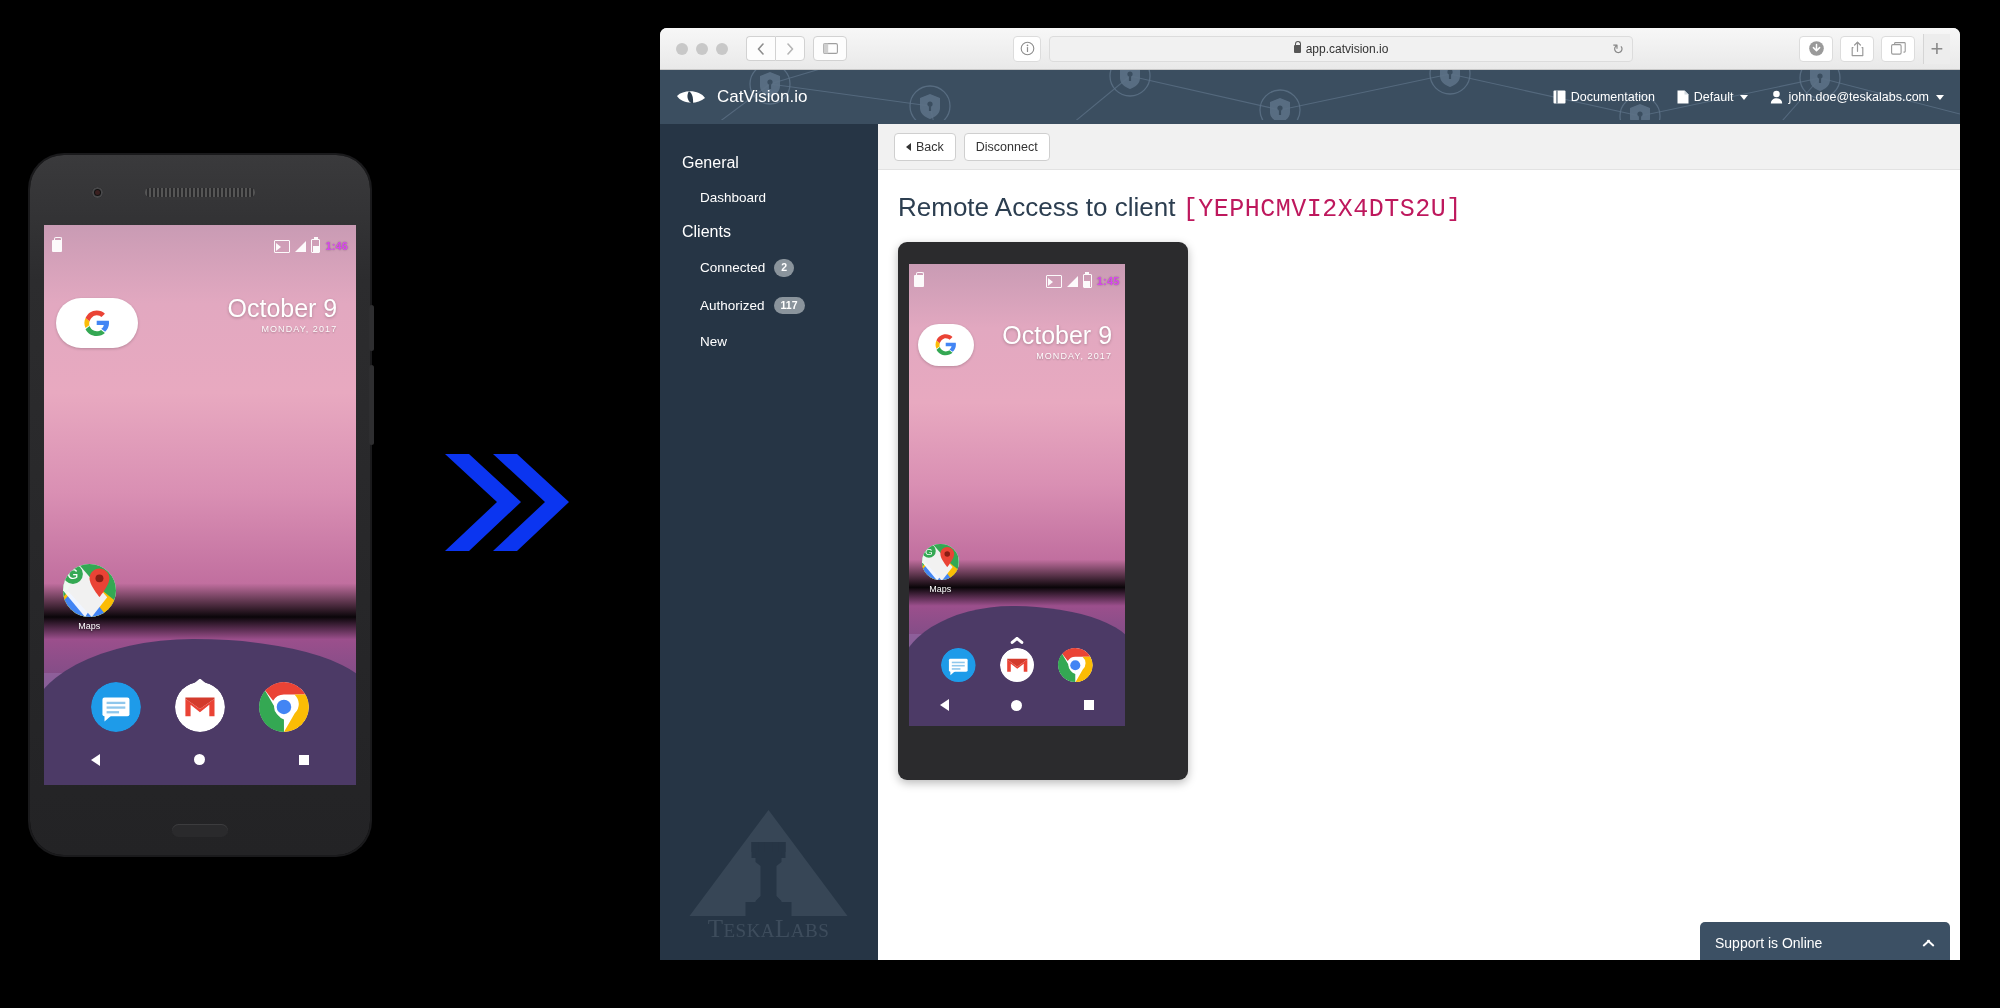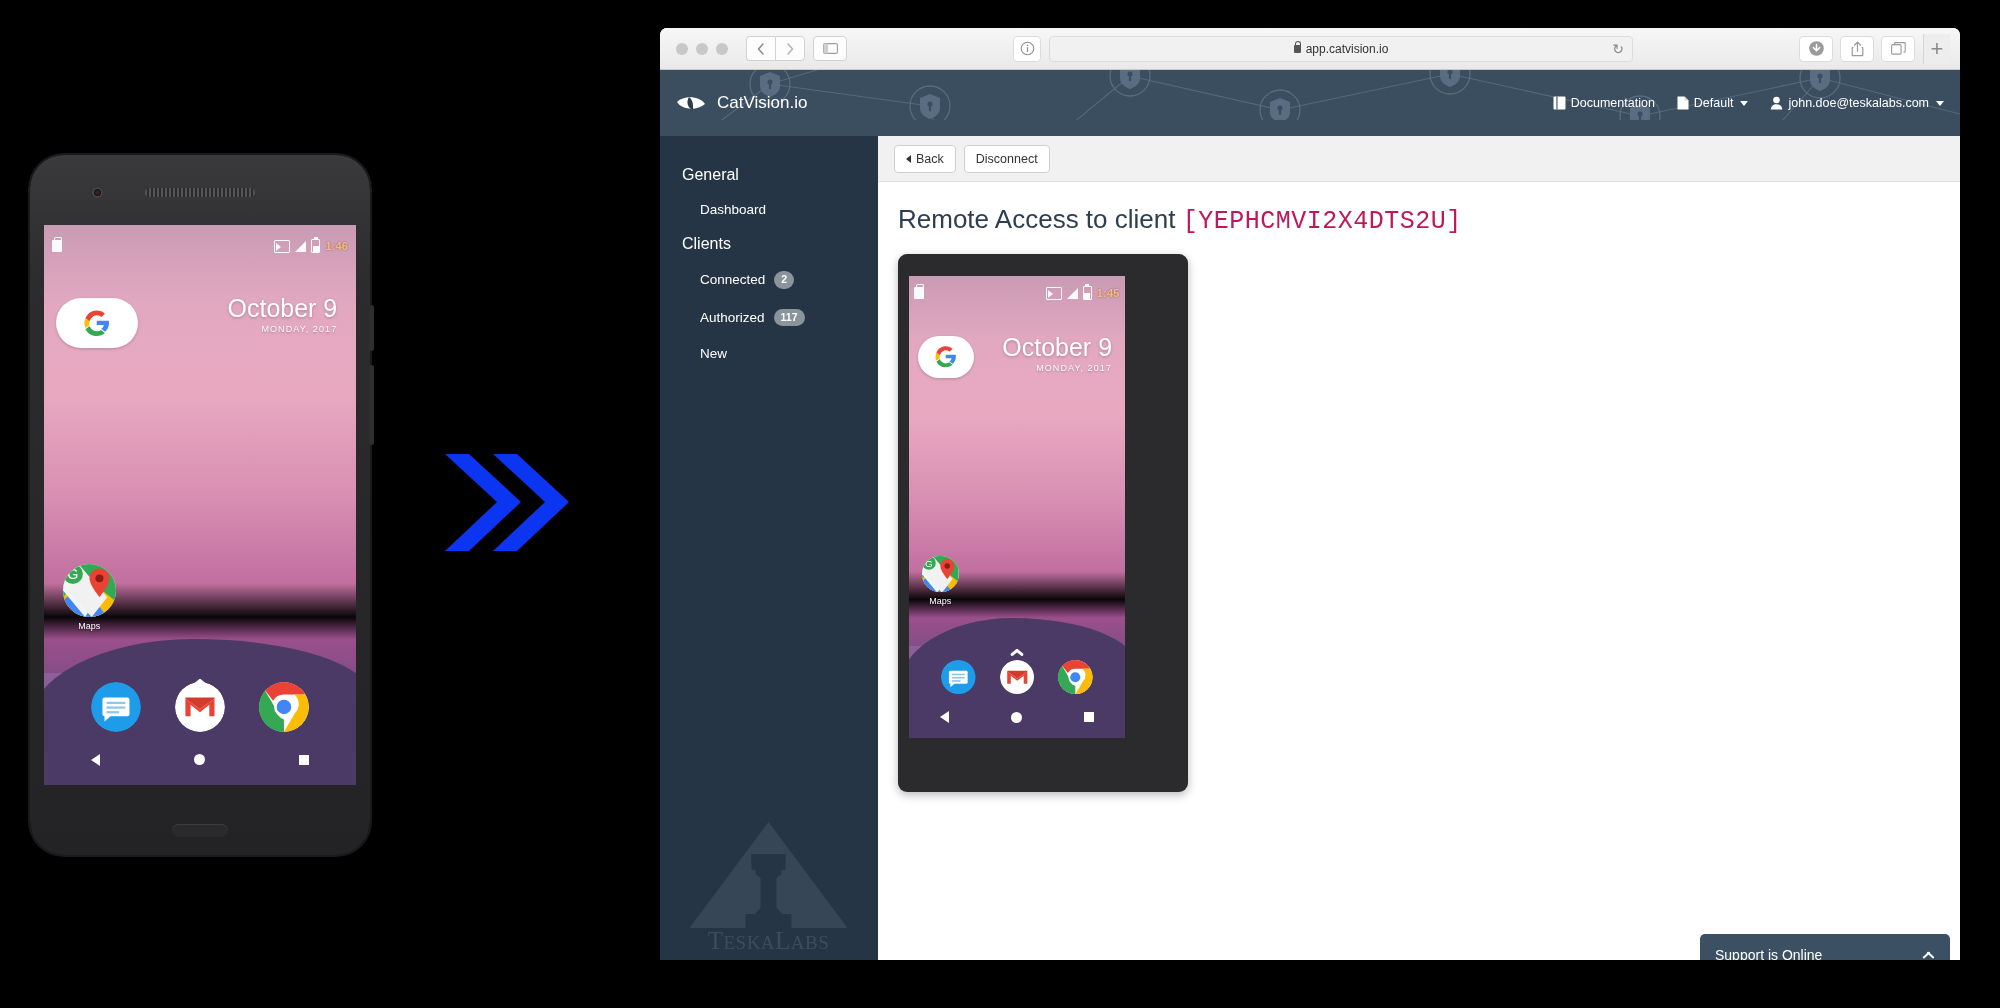--- a/index.html
+++ b/index.html
@@ -52,21 +52,21 @@
   .wall-hill2{
     position:absolute;left:-20%;right:-20%;bottom:0;height:20%;
     background:#52406e;
     border-radius:40% 60% 0 0 / 100% 80% 0 0;
   }
   .wall-band{
     position:absolute;left:0;right:0;bottom:16%;height:4%;background:rgba(160,130,190,.35);
   }
   .statusbar{
     position:absolute;left:0;right:0;top:0;height:7.5%;display:flex;align-items:center;
-    padding:0 2.5%;box-sizing:border-box;color:#fdba74;
+    padding:0 2.5%;box-sizing:border-box;color:#d946ef;
   }
   .sb-left{flex:1;display:flex;align-items:center;gap:4px;}
   .sb-right{display:flex;align-items:center;gap:5px;}
   .sb-time{font-size:11px;font-weight:bold;letter-spacing:.2px;text-shadow:0 0 2px rgba(0,0,0,.4);}
   .ico-bag{width:10px;height:12px;background:#fff;border-radius:1px;position:relative;opacity:.95;}
   .ico-bag:before{content:"";position:absolute;left:2px;top:-3px;width:6px;height:4px;border:1.5px solid #fff;border-bottom:none;border-radius:2px 2px 0 0;}
   .ico-cast{width:14px;height:11px;border:1.5px solid #fff;border-radius:1px;position:relative;opacity:.95;}
   .ico-cast:after{content:"";position:absolute;left:1px;bottom:1px;width:0;height:0;border-left:5px solid #fff;border-top:4px solid transparent;border-bottom:4px solid transparent;}
   .ico-signal{width:0;height:0;border-left:11px solid #fff;border-top:11px solid transparent;opacity:.95;transform:scaleX(-1);}
   .ico-batt{width:7px;height:12px;border:1.5px solid #fff;border-radius:1px;position:relative;opacity:.95;}
@@ -134,21 +134,21 @@
   .urltext{font-size:12px;color:#333;display:flex;align-items:center;gap:5px;}
   .lock{width:7px;height:8px;background:#555;border-radius:1px;position:relative;}
   .lock:before{content:"";position:absolute;left:1.5px;top:-4px;width:4px;height:4px;border:1.3px solid #555;border-bottom:none;border-radius:3px 3px 0 0;}
   .reload{position:absolute;right:8px;color:#888;font-size:14px;}
   .right-btns{display:flex;gap:7px;align-items:center;}
   .rb{width:32px;height:24px;border:1px solid #dcdcdc;border-radius:4px;background:#fff;display:flex;align-items:center;justify-content:center;color:#9a9a9a;}
   .plus-tab{width:26px;height:30px;display:flex;align-items:center;justify-content:center;color:#8a8a8a;font-size:22px;font-weight:300;border-left:1px solid #d5d5d5;background:#ededed;}
 
   
   .app-nav{
-    height:66px;background:#3b4e60;position:relative;display:flex;align-items:center;
+    height:54px;background:#3b4e60;position:relative;display:flex;align-items:center;
     padding:0 16px;box-sizing:border-box;overflow:hidden;
   }
   .nav-pattern{position:absolute;inset:0;opacity:1;}
   .brand{display:flex;align-items:center;gap:11px;position:relative;z-index:2;}
   .brand-text{color:#fff;font-size:17px;}
   .nav-right{position:absolute;right:16px;display:flex;align-items:center;gap:22px;z-index:2;}
   .nav-link{color:#fff;font-size:12.5px;display:flex;align-items:center;gap:5px;}
   .caret{width:0;height:0;border-left:4px solid transparent;border-right:4px solid transparent;border-top:5px solid #fff;margin-left:2px;}
 
   

